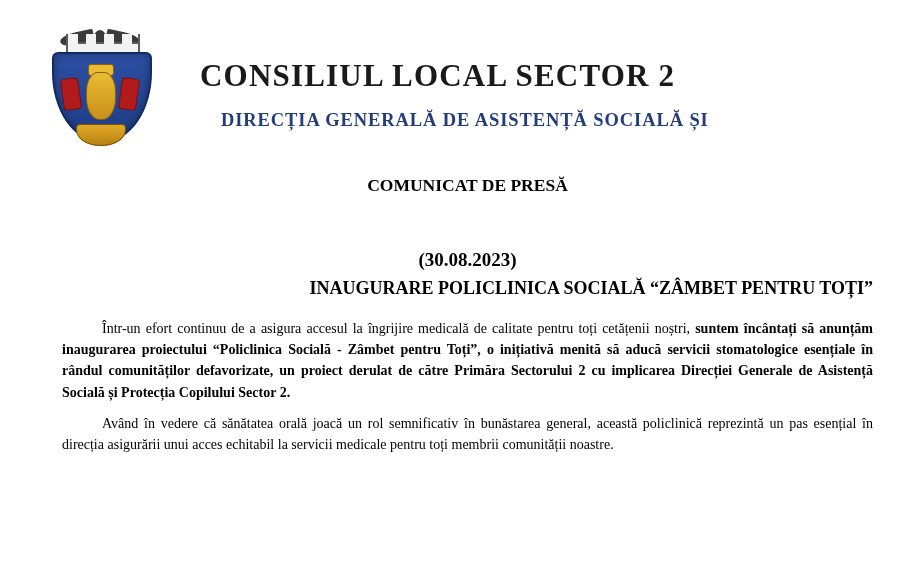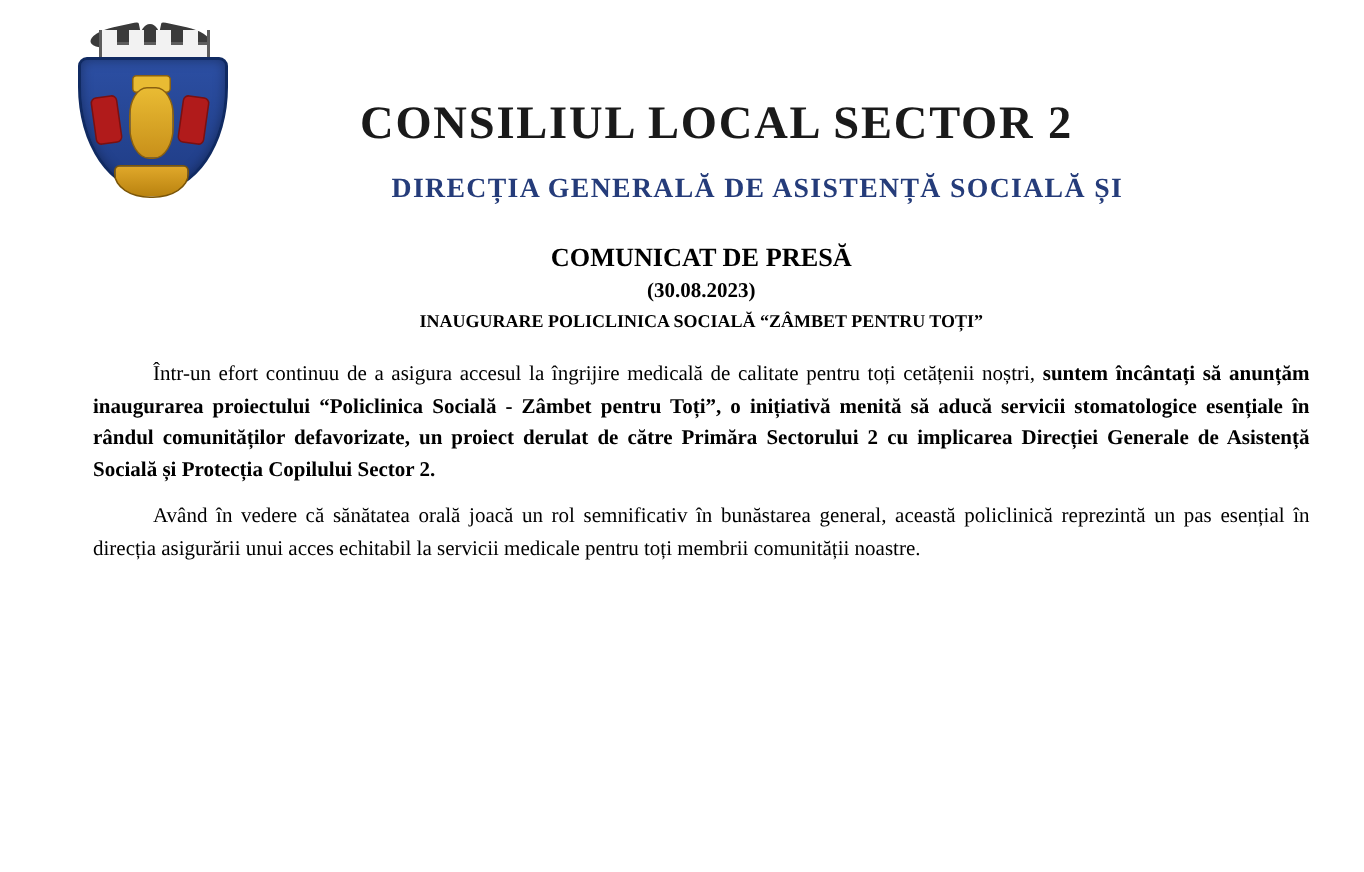--- a/index.html
+++ b/index.html
@@ -17,23 +17,22 @@
   .page {
     position: relative;
     width: 909px;
     height: 581px;
     background: #ffffff;
   }
 
   
   .letterhead {
     display: flex;
-    align-items: flex-end;
-    padding: 8px 0 6px 0;
-    gap: 40px;
+    align-items: center;
+    padding: 22px 0 6px 0;
   }
   .crest-wrap {
     width: 200px;
     display: flex;
     justify-content: center;
     padding-top: 4px;
   }
   .crest {
     position: relative;
     width: 108px;
@@ -183,22 +182,22 @@
   
   .doc-body {
     padding: 14px 36px 0 62px;
   }
   .headline {
     text-align: center;
     font-weight: bold;
     font-size: 17.5px;
     line-height: 1.5;
   }
-  .headline .line2 { font-size: 14px; }
-  .headline .line3 { font-size: 12px; }
+  .headline .line2 { font-size: 19px; margin-top: 48px; }
+  .headline .line3 { font-size: 18px; text-align: right; }
 
   p.para {
     font-size: 14px;
     line-height: 1.52;
     text-align: justify;
     text-indent: 40px;
     margin: 10px 0 0 0;
   }
   p.para.first { margin-top: 16px; }
   p.para b { font-weight: bold; }

